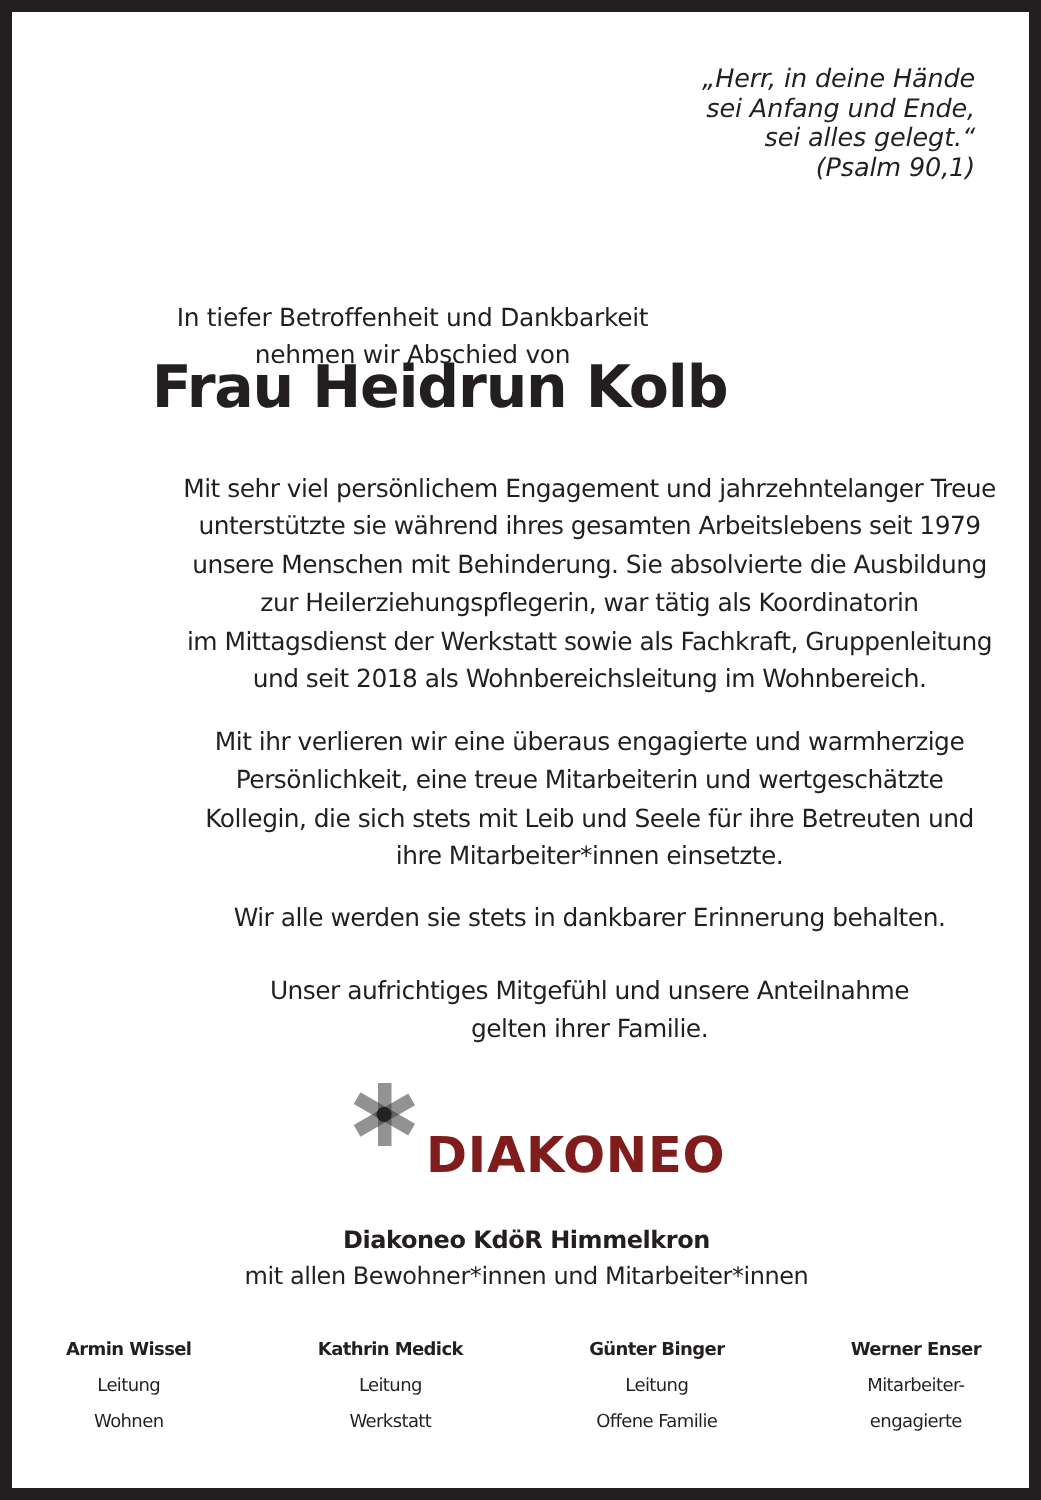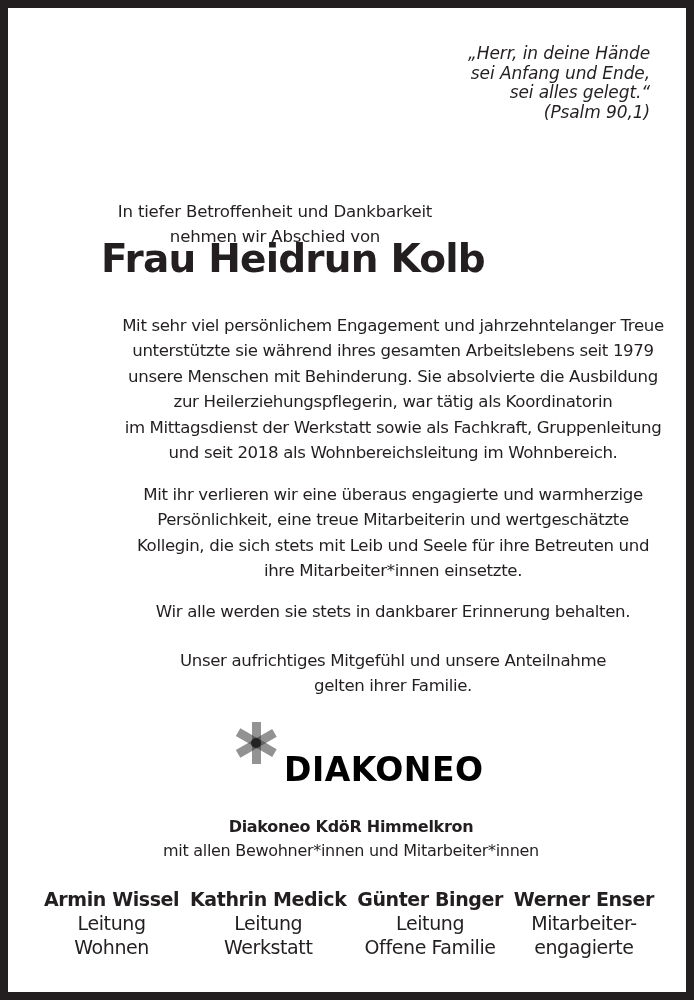--- a/index.html
+++ b/index.html
@@ -9,25 +9,25 @@
   .psalm div { white-space: nowrap; }
   .intro { position: absolute; left: 0; width: 550px; top: 160px; text-align: center; font-size: 16.6px; line-height: 24.5px; letter-spacing: -0.2px; margin-top: 40px; }
   .name { position: absolute; left: 0; width: 586px; top: 234px; text-align: center; font-size: 39px; font-weight: bold; line-height: 50px; letter-spacing: -0.8px; }
   .para { position: absolute; left: 0; width: 694px; text-align: center; font-size: 16.6px; line-height: 25.4px; letter-spacing: -0.35px; padding-left: 46px; }
   .para div { white-space: nowrap; }
   .p1 { top: 313px; }
   .p2 { top: 482px; }
   .p3 { top: 599px; }
   .p4 { top: 648px; }
   .logo { position: absolute; left: 234px; top: 720px; width: 230px; height: 70px; }
-  .logo-word { position: absolute; left: 50px; top: 30px; font-size: 33px; font-weight: bold; color: #000000; letter-spacing: 0.5px; line-height: 40px; font-family: "DejaVu Sans", sans-serif; }
+  .logo-word { position: absolute; left: 50px; top: 30px; font-size: 33px; font-weight: bold; color: #7f1d1d; letter-spacing: 0.5px; line-height: 40px; font-family: "DejaVu Sans", sans-serif; }
   .org { position: absolute; left: 4px; width: 694px; top: 815px; text-align: center; font-size: 16px; line-height: 24px; letter-spacing: -0.3px; }
   .org .b { font-weight: bold; }
   .signers { position: absolute; left: 44px; width: 610px; top: 887px; display: flex; justify-content: space-between; }
-  .signer { text-align: center; font-size: 19px; line-height: 24px; letter-spacing: -0.4px; }
+  .signer { text-align: center; font-size: 12px; line-height: 24px; letter-spacing: -0.4px; }
   .signer .sn { font-weight: bold; white-space: nowrap; }
 </style>
 </head>
 <body>
 
 <div class="frame"></div>
 
 <div class="psalm">
   <div>„Herr, in deine Hände</div>
   <div>sei Anfang und Ende,</div>

